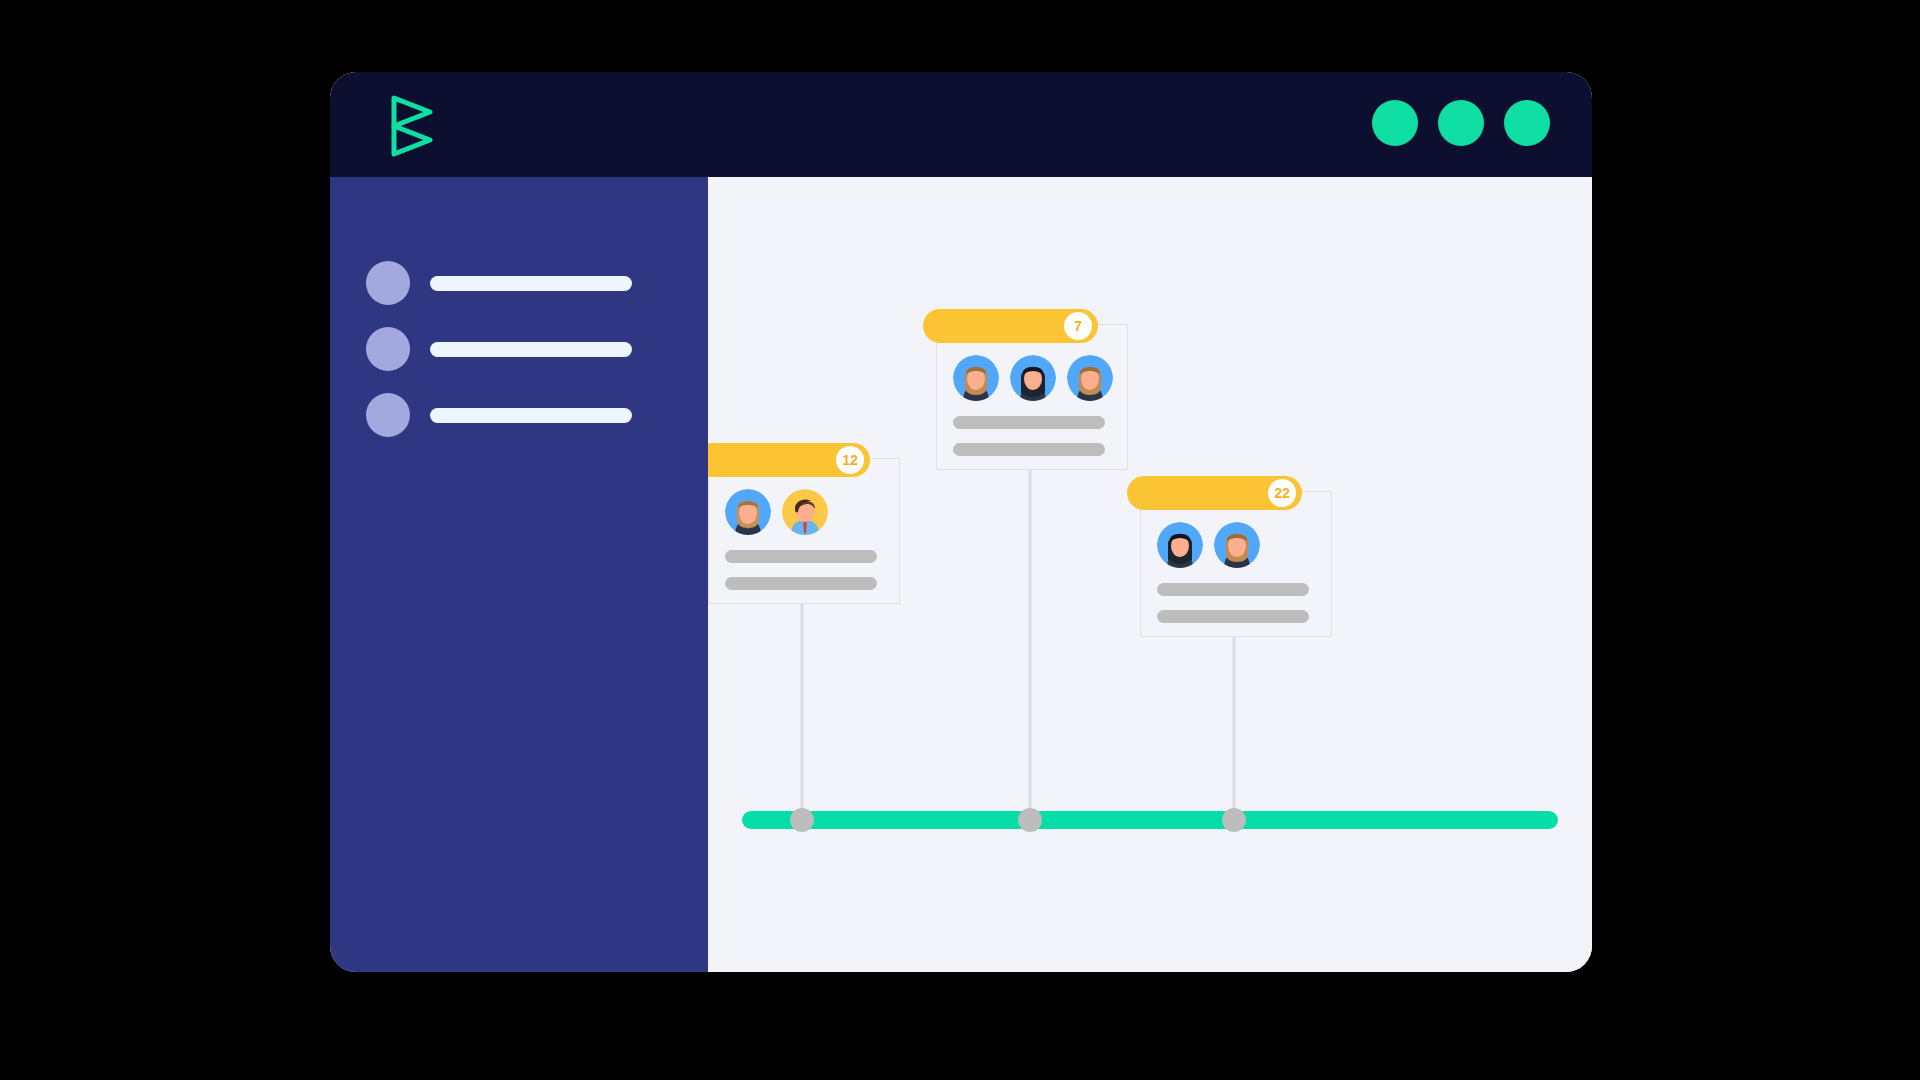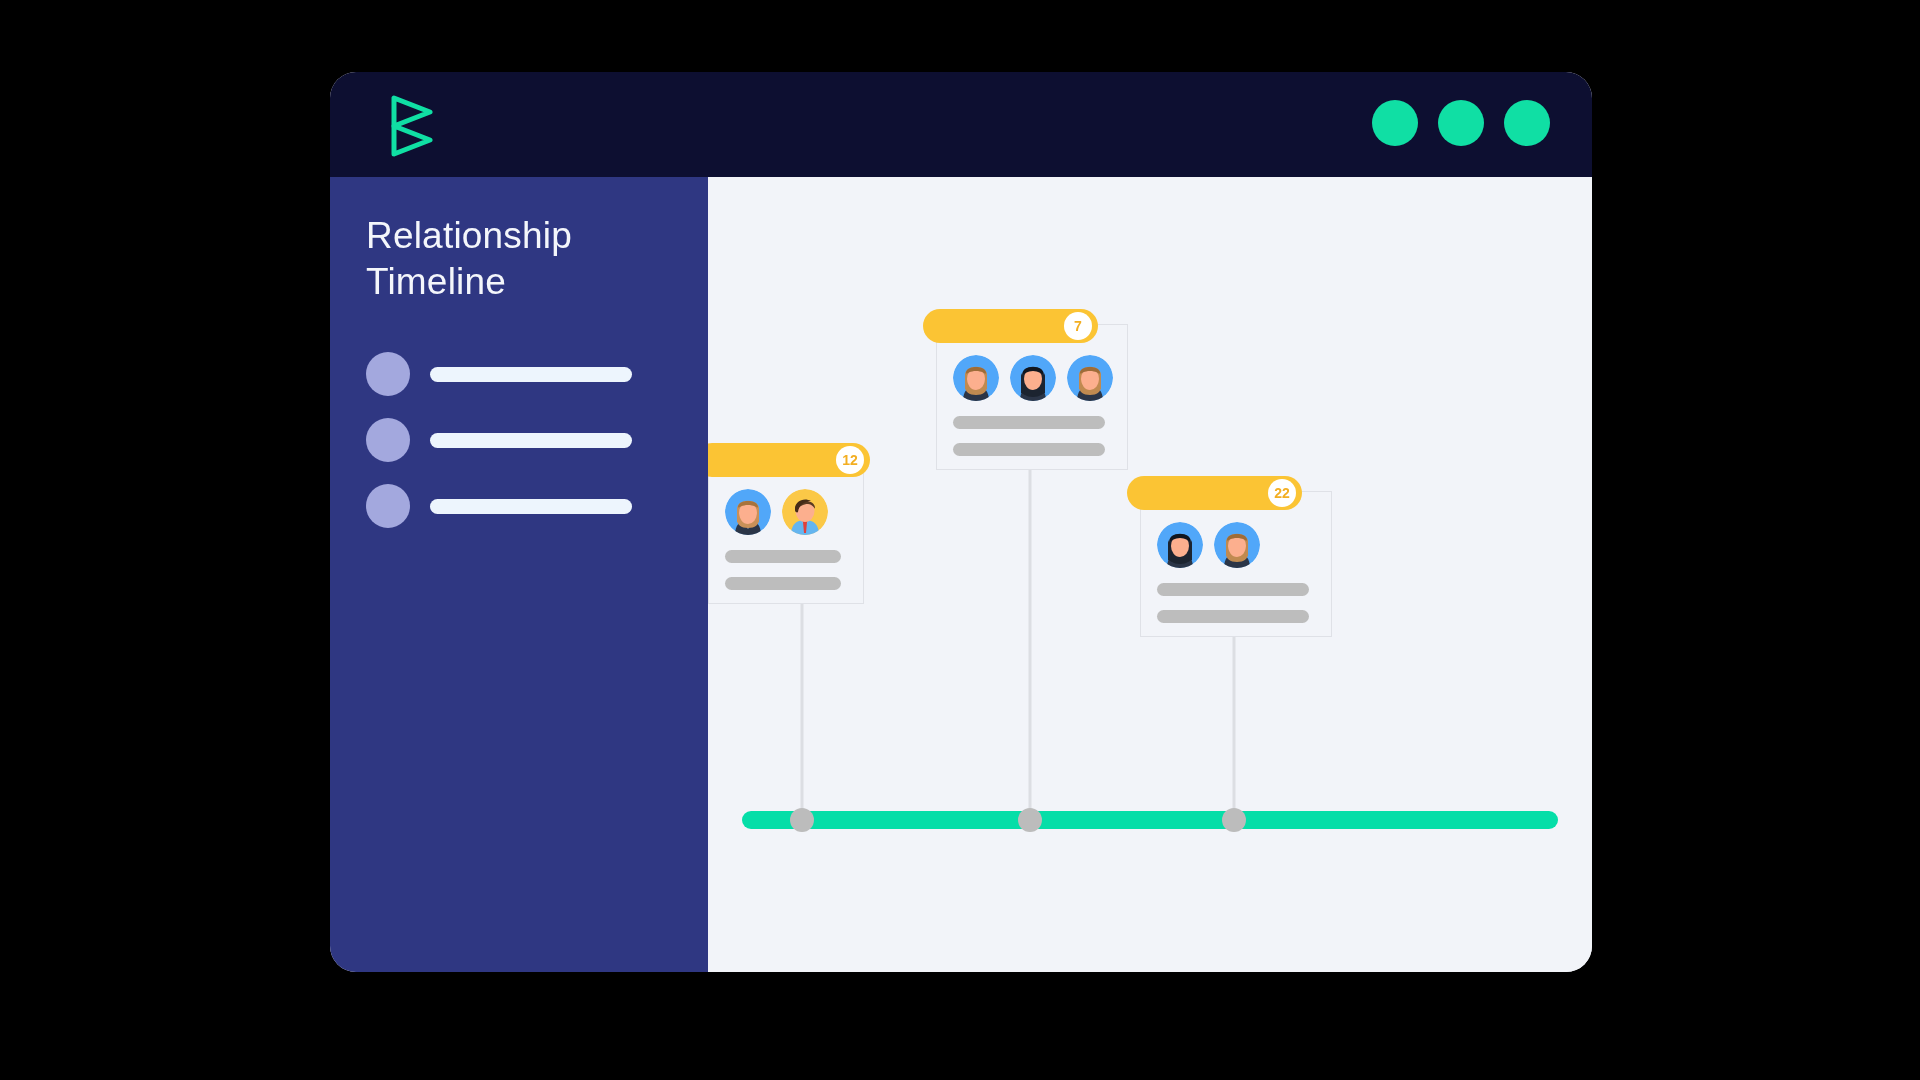--- a/index.html
+++ b/index.html
@@ -216,22 +216,20 @@
         </svg>
       </div>
       <div class="dots">
         <div class="dot"></div>
         <div class="dot"></div>
         <div class="dot"></div>
       </div>
     </div>
 
     <div class="sidebar">
-      <div class="sidebar-title">Relationship
-Timeline</div>
       <div class="nav-list">
         <div class="nav-item">
           <div class="nav-avatar"></div>
           <div class="nav-bar" style="width:202px"></div>
         </div>
         <div class="nav-item">
           <div class="nav-avatar"></div>
           <div class="nav-bar" style="width:202px"></div>
         </div>
         <div class="nav-item">
@@ -245,21 +243,21 @@
 
       <div class="connector" style="left:94px; top:427px; height:228px;"></div>
       <div class="connector" style="left:322px; top:293px; height:362px;"></div>
       <div class="connector" style="left:526px; top:460px; height:195px;"></div>
 
       <div class="timeline-bar"></div>
       <div class="timeline-node" style="left:94px;"></div>
       <div class="timeline-node" style="left:322px;"></div>
       <div class="timeline-node" style="left:526px;"></div>
 
-      <div class="card" style="left:0px; top:281px; width:156px; height:146px;">
+      <div class="card" style="left:0px; top:281px; width:192px; height:146px;">
         <div class="card-header" style="width:175px;">
           <div class="card-badge">12</div>
         </div>
         <div class="avatar-row" style="left:16px; top:30px;">
           <div class="avatar">
             <svg viewBox="0 0 46 46" xmlns="http://www.w3.org/2000/svg">
               <circle cx="23" cy="23" r="23" fill="#51A7F9"></circle>
               <path d="M10 46 C10 36 15 31 23 31 C31 31 36 36 36 46 Z" fill="#2B3547"></path>
               <path d="M18 31 L23 40 L28 31 L26 29 L20 29 Z" fill="#C8D0DC"></path>
               <path d="M12 20 C12 9 34 9 34 20 L34 30 C34 36 30 39 23 39 C16 39 12 36 12 30 Z" fill="#C89058"></path>

